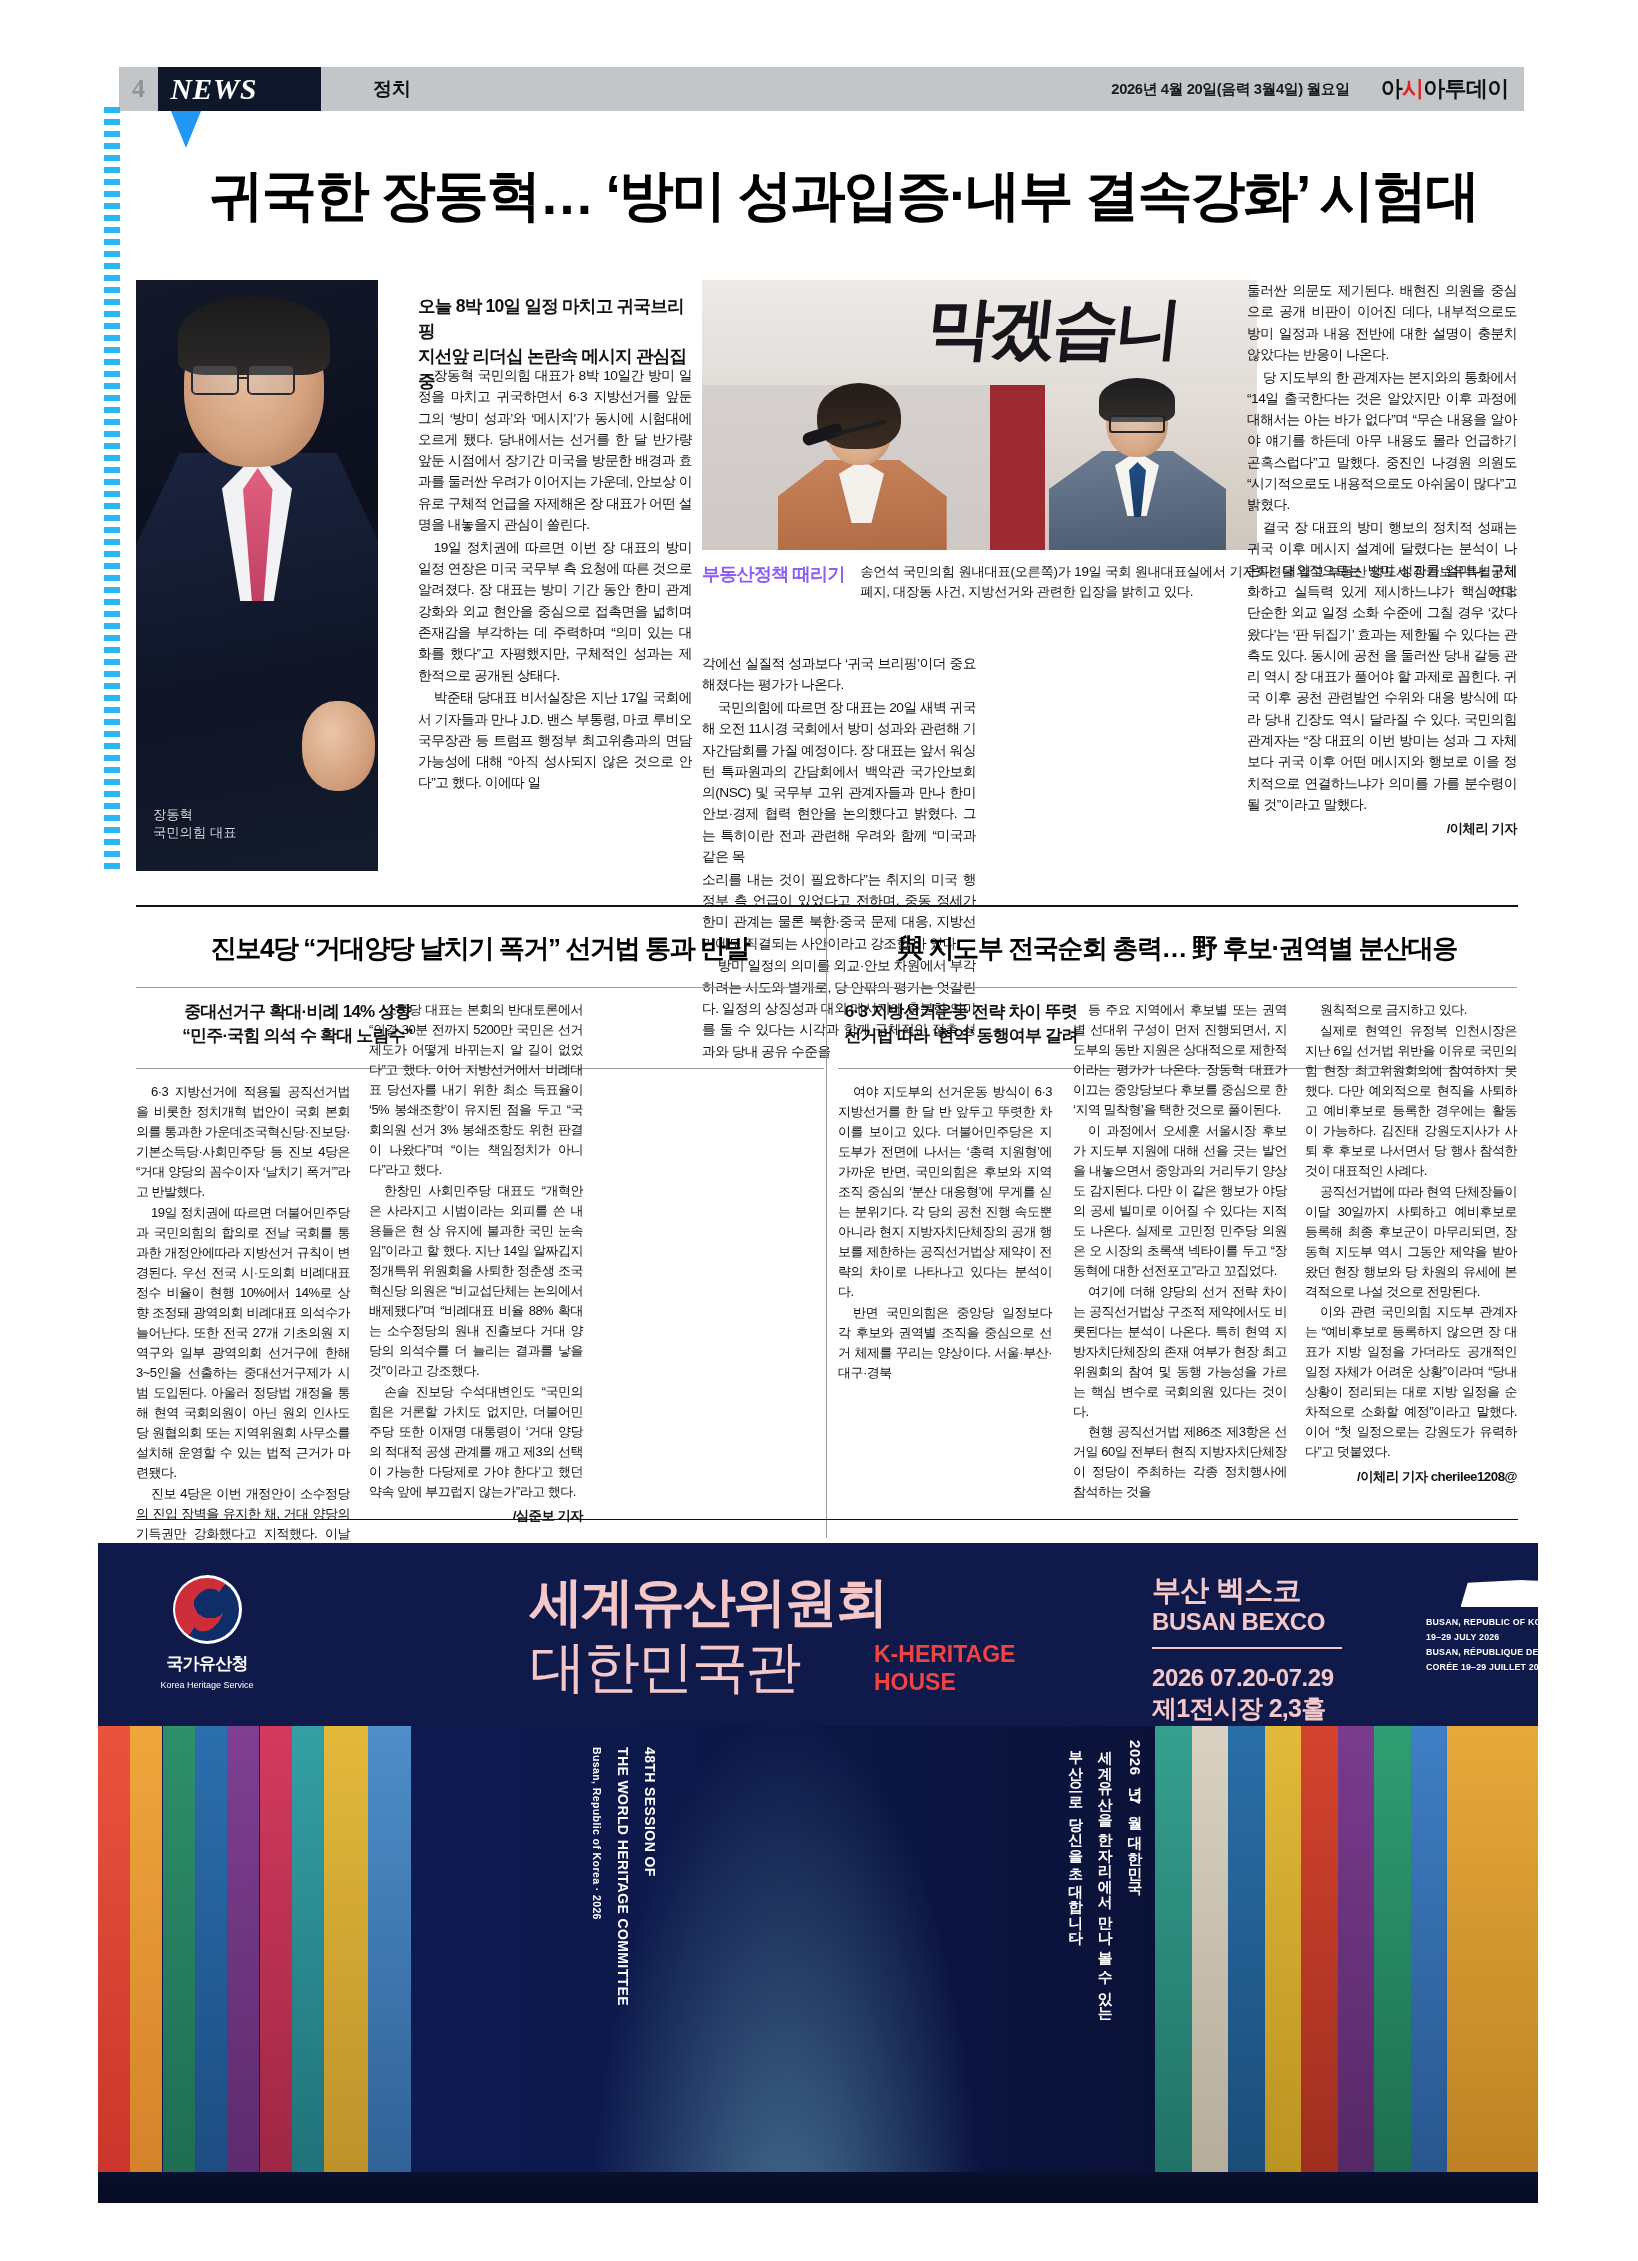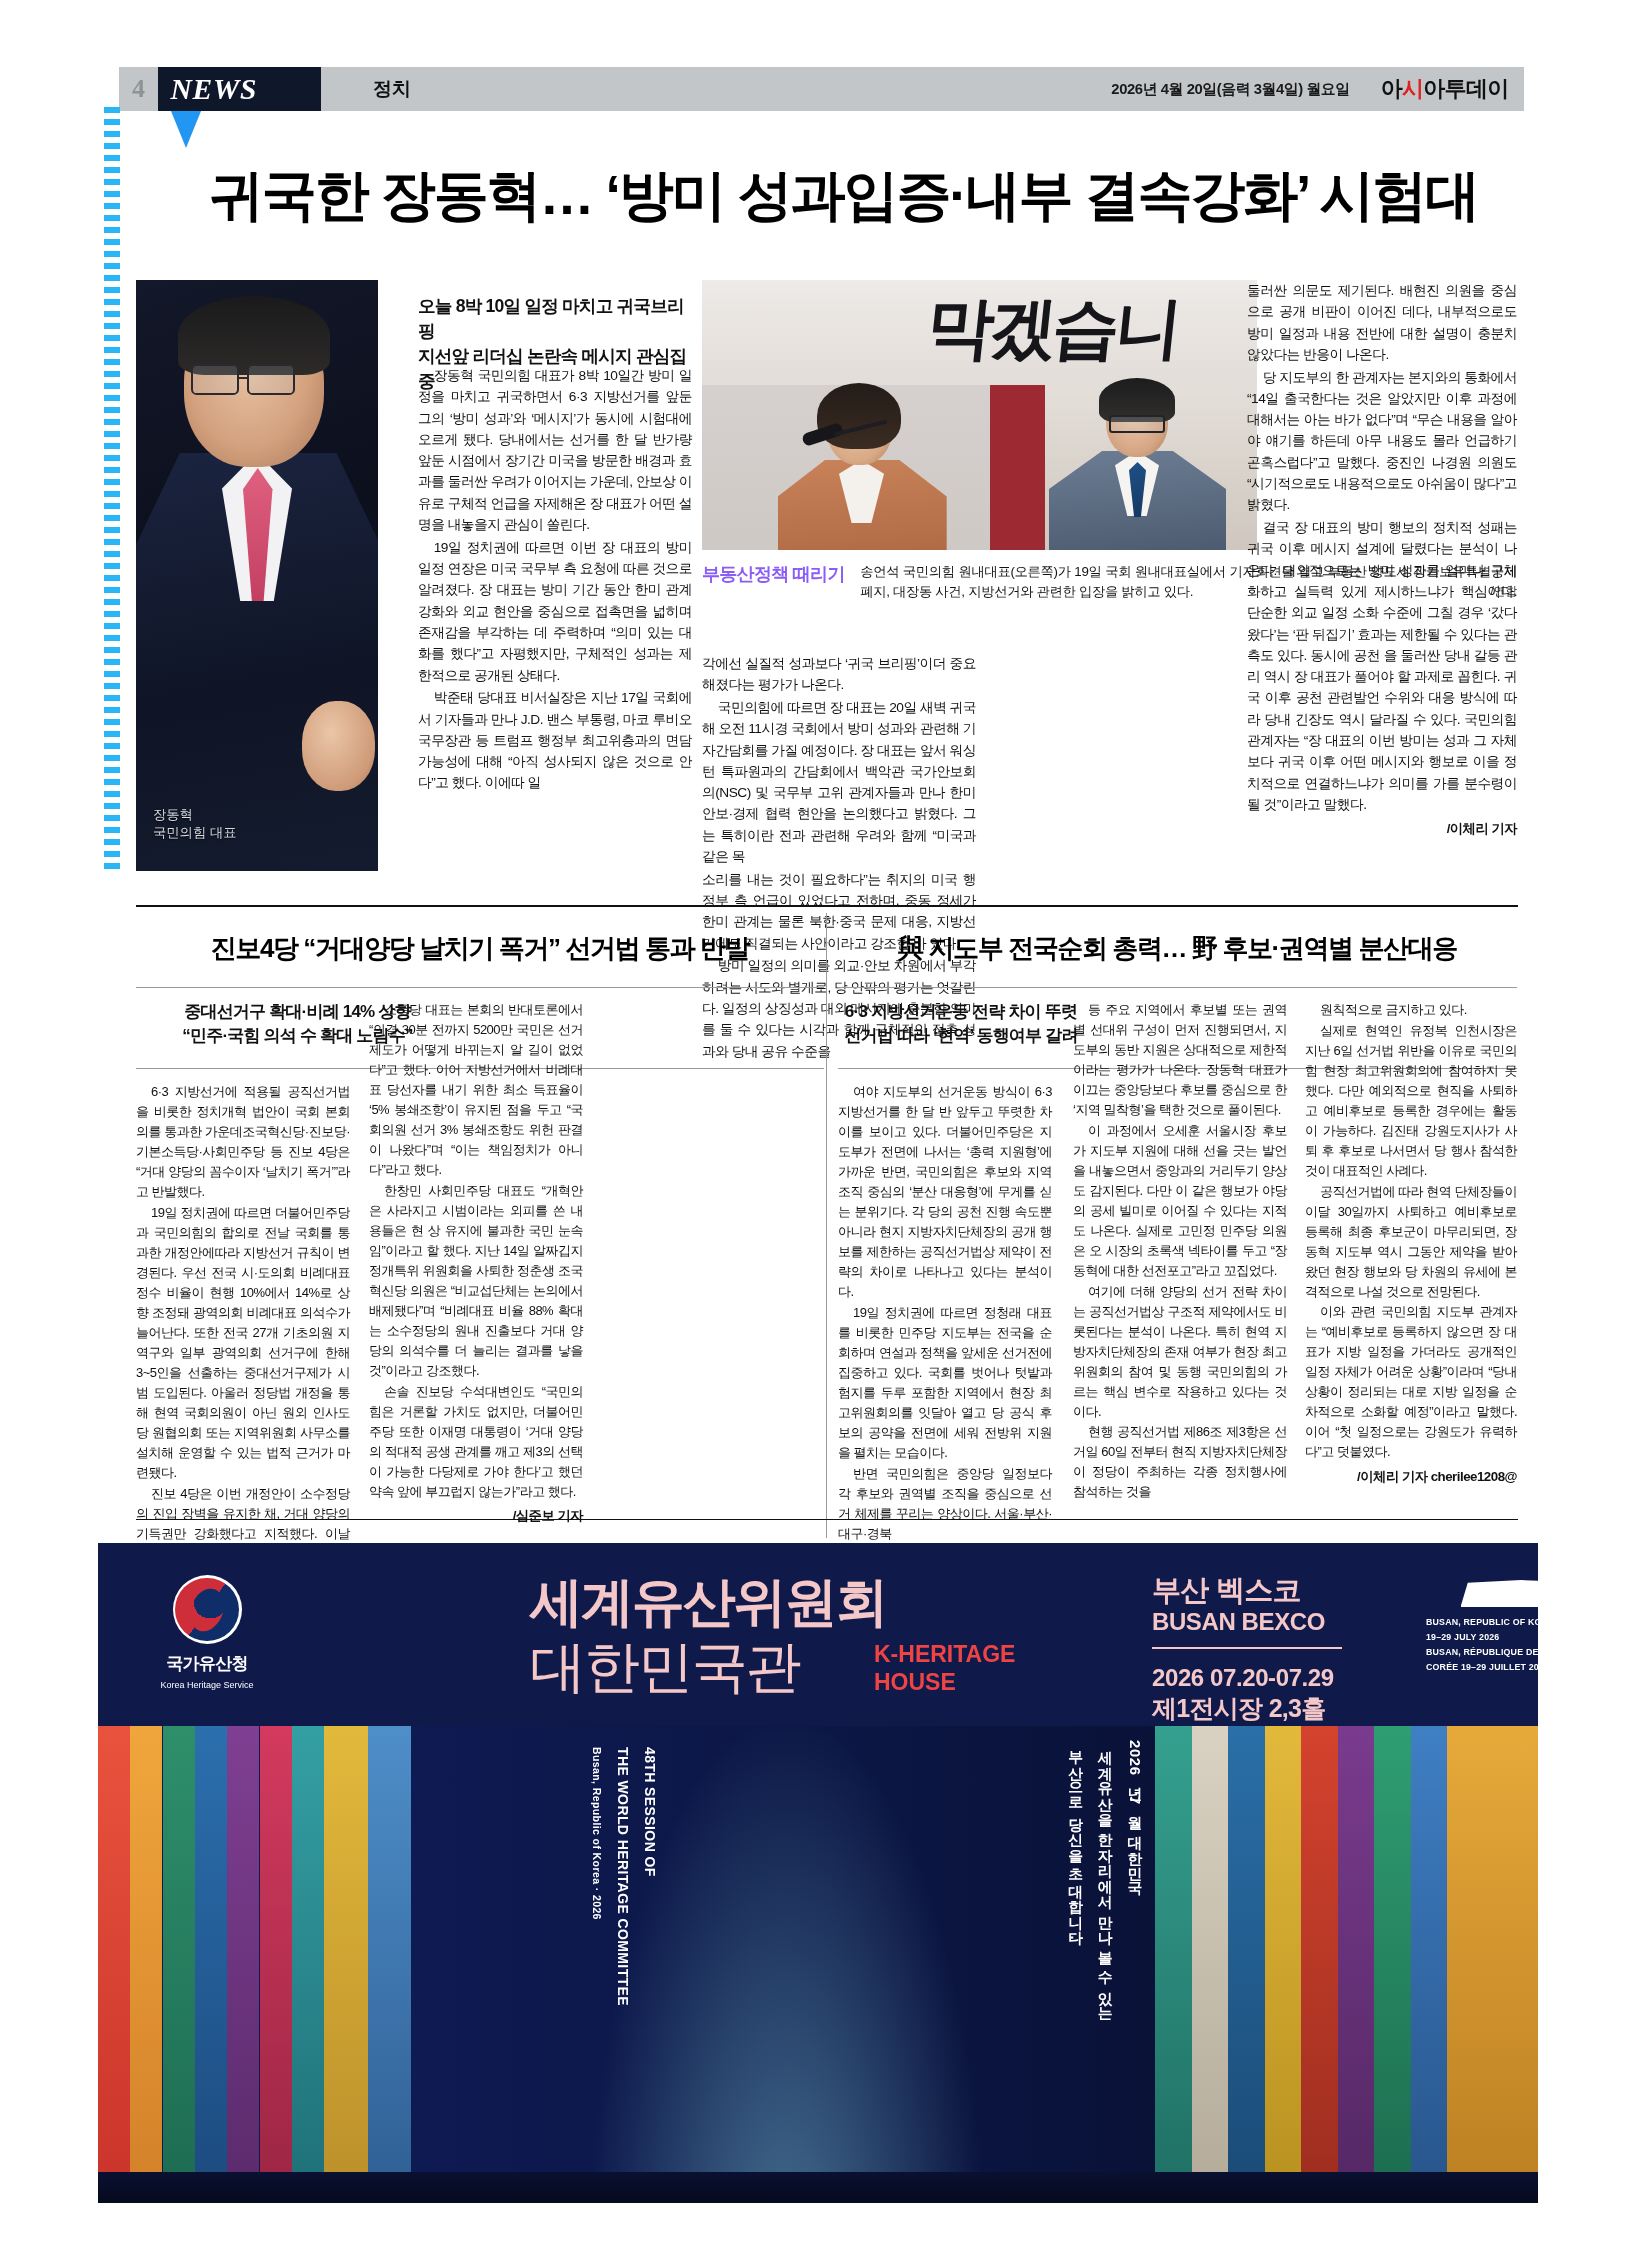--- a/index.html
+++ b/index.html
@@ -475,27 +475,26 @@
   </div>
 
   <div class="sub-head" style="left:838px; top:931px; width:679px;">與 지도부 전국순회 총력… 野 후보·권역별 분산대응</div>
   <div class="sub-deck" style="left:838px; top:1000px; width:246px;">
     <div>6·3 지방선거운동 전략 차이 뚜렷</div>
     <div>선거법 따라 ‘현역’ 동행여부 갈려</div>
   </div>
 
   <div class="subcol" style="left:838px; top:1082px;">
     <p>여야 지도부의 선거운동 방식이 6·3 지방선거를 한 달 반 앞두고 뚜렷한 차이를 보이고 있다. 더불어민주당은 지도부가 전면에 나서는 ‘총력 지원형’에 가까운 반면, 국민의힘은 후보와 지역 조직 중심의 ‘분산 대응형’에 무게를 싣는 분위기다. 각 당의 공천 진행 속도뿐 아니라 현지 지방자치단체장의 공개 행보를 제한하는 공직선거법상 제약이 전략의 차이로 나타나고 있다는 분석이다.</p>
-    <p>19일 정치권에 따르면 정청래 대표를 비롯한 민주당 지도부는 전국을 순회하며 연설과 정책을 앞세운 선거전에 집중하고 있다. 국회를 벗어나 텃밭과 험지를 두루 포함한 지역에서 현장 최고위원회의를 잇달아 열고 당 공식 후보의 공약을 전면에 세워 전방위 지원을 펼치는 모습이다.</p>
     <p>반면 국민의힘은 중앙당 일정보다 각 후보와 권역별 조직을 중심으로 선거 체제를 꾸리는 양상이다. 서울·부산·대구·경북</p>
   </div>
   <div class="subcol" style="left:1073px; top:1000px;">
     <p class="noind">등 주요 지역에서 후보별 또는 권역별 선대위 구성이 먼저 진행되면서, 지도부의 동반 지원은 상대적으로 제한적이라는 평가가 나온다. 장동혁 대표가 이끄는 중앙당보다 후보를 중심으로 한 ‘지역 밀착형’을 택한 것으로 풀이된다.</p>
     <p>이 과정에서 오세훈 서울시장 후보가 지도부 지원에 대해 선을 긋는 발언을 내놓으면서 중앙과의 거리두기 양상도 감지된다. 다만 이 같은 행보가 야당의 공세 빌미로 이어질 수 있다는 지적도 나온다. 실제로 고민정 민주당 의원은 오 시장의 초록색 넥타이를 두고 “장동혁에 대한 선전포고”라고 꼬집었다.</p>
-    <p>여기에 더해 양당의 선거 전략 차이는 공직선거법상 구조적 제약에서도 비롯된다는 분석이 나온다. 특히 현역 지방자치단체장의 존재 여부가 현장 최고위원회의 참여 및 동행 국민의힘의 가르는 핵심 변수로 작용하고 있다는 것이다.</p>
+    <p>여기에 더해 양당의 선거 전략 차이는 공직선거법상 구조적 제약에서도 비롯된다는 분석이 나온다. 특히 현역 지방자치단체장의 존재 여부가 현장 최고위원회의 참여 및 동행 가능성을 가르는 핵심 변수로 국회의원 있다는 것이다.</p>
     <p>현행 공직선거법 제86조 제3항은 선거일 60일 전부터 현직 지방자치단체장이 정당이 주최하는 각종 정치행사에 참석하는 것을</p>
   </div>
   <div class="subcol" style="left:1305px; top:1000px; width:212px;">
     <p class="noind">원칙적으로 금지하고 있다.</p>
     <p>실제로 현역인 유정복 인천시장은 지난 6일 선거법 위반을 이유로 국민의힘 현장 최고위원회의에 참여하지 못했다. 다만 예외적으로 현직을 사퇴하고 예비후보로 등록한 경우에는 활동이 가능하다. 김진태 강원도지사가 사퇴 후 후보로 나서면서 당 행사 참석한 것이 대표적인 사례다.</p>
     <p>공직선거법에 따라 현역 단체장들이 이달 30일까지 사퇴하고 예비후보로 등록해 최종 후보군이 마무리되면, 장동혁 지도부 역시 그동안 제약을 받아왔던 현장 행보와 당 차원의 유세에 본격적으로 나설 것으로 전망된다.</p>
     <p>이와 관련 국민의힘 지도부 관계자는 “예비후보로 등록하지 않으면 장 대표가 지방 일정을 가더라도 공개적인 일정 자체가 어려운 상황”이라며 “당내 상황이 정리되는 대로 지방 일정을 순차적으로 소화할 예정”이라고 말했다. 이어 “첫 일정으로는 강원도가 유력하다”고 덧붙였다.</p>
     <div class="byline">/이체리 기자 cherilee1208@</div>
   </div>
 

